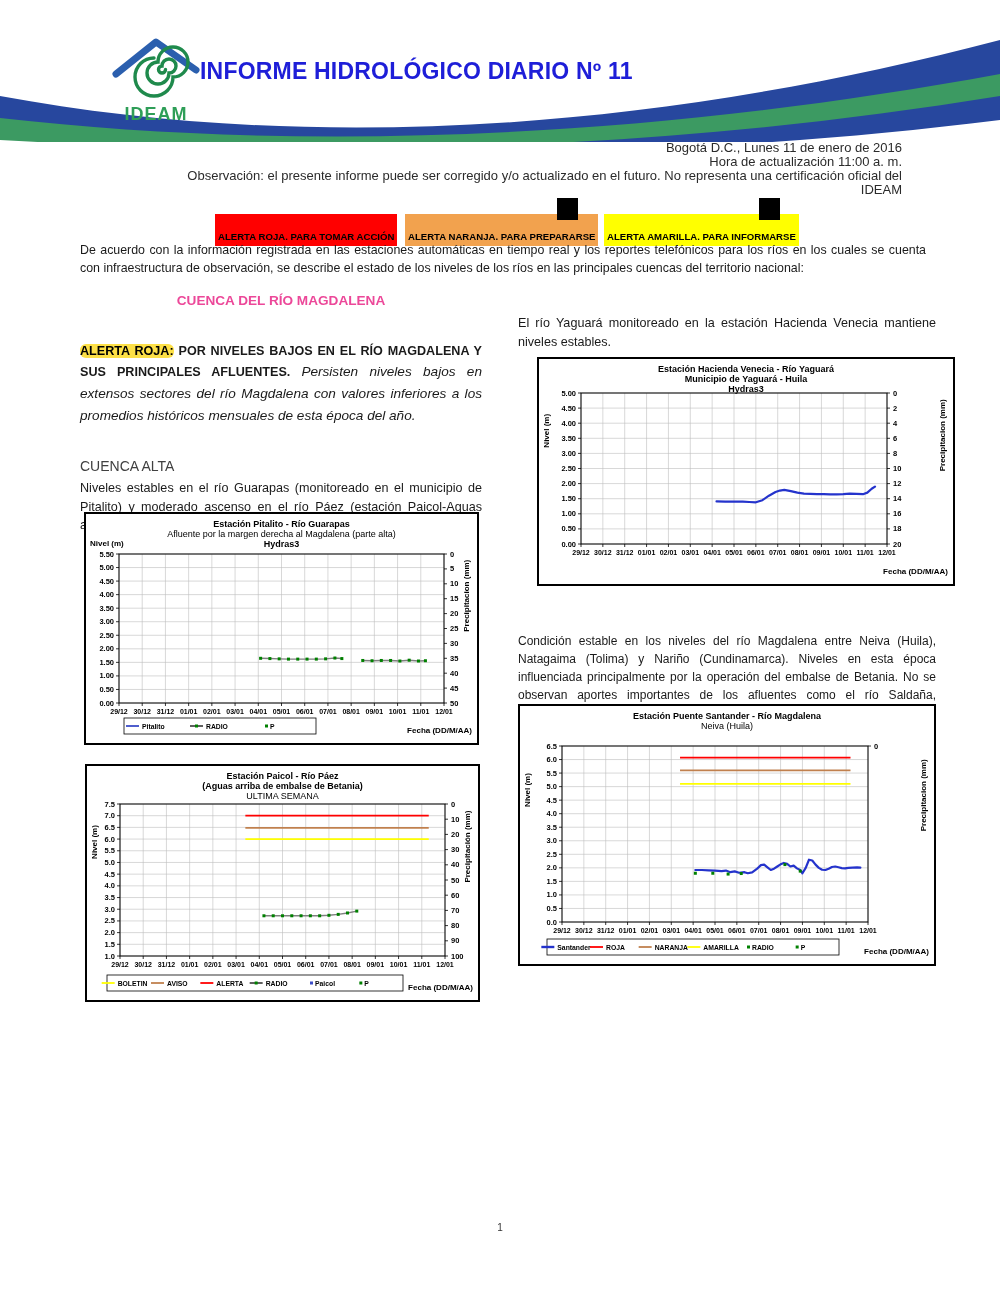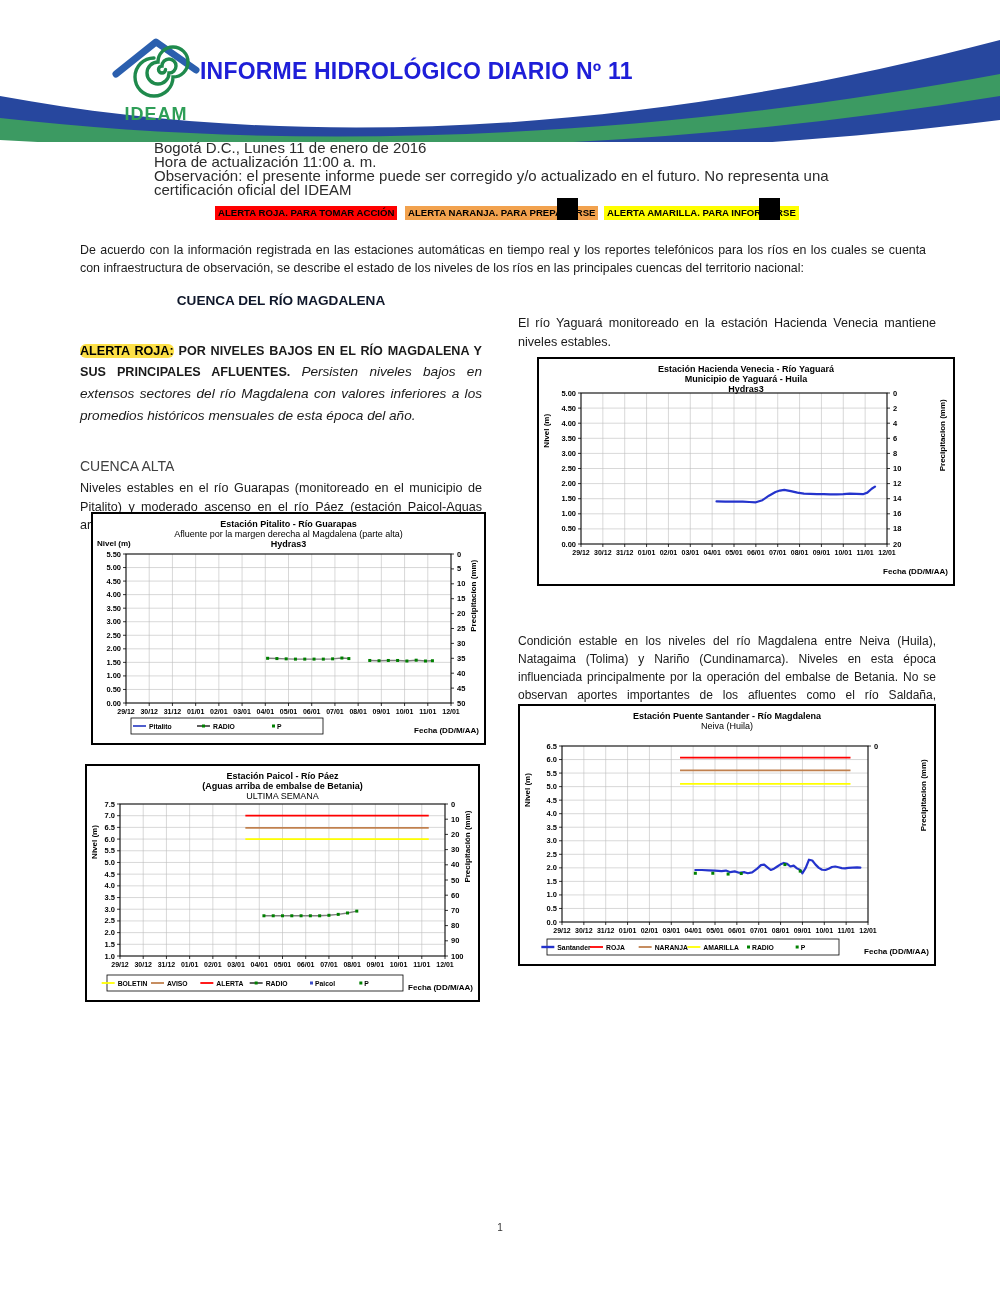--- a/index.html
+++ b/index.html
@@ -4,47 +4,47 @@
 <style>
   * { margin:0; padding:0; box-sizing:border-box; }
   body { background:#fff; font-family:"Liberation Sans", sans-serif; }
   .page { position:relative; width:1000px; height:1293px; background:#fff; margin:0 auto; overflow:hidden; }
 
   .banner { position:absolute; left:0; top:0; width:1000px; height:142px; }
   .logo { position:absolute; left:98px; top:32px; width:122px; height:94px; }
   .title { position:absolute; left:200px; top:58px; width:600px; text-align:left;
            font-size:23px; font-weight:bold; color:#1e1ed8; letter-spacing:.2px; }
 
-  .meta { position:absolute; right:126px; top:141px; width:720px; text-align:left;
-          font-size:15px; color:#2b2b2b; line-height:14px; }
+  .meta { position:absolute; right:98px; top:141px; width:720px; text-align:right;
+          font-size:13px; color:#2b2b2b; line-height:14px; }
 
   .alertbar { position:absolute; left:0; top:198px; width:1000px; height:26px; font-size:9.6px; font-weight:bold; color:#000; }
-  .albl { position:absolute; top:8px; height:14px; line-height:14px; padding:0 3px; white-space:nowrap; }
+  .albl { position:absolute; top:16px; height:14px; line-height:14px; padding:16px 3px; white-space:nowrap; }
   .al-red    { left:215px; background:#ff0000; }
   .al-orange { left:405px; background:#f2a24e; }
   .al-yellow { left:604px; background:#ffff00; }
   .blk { position:absolute; top:0; width:21px; height:22px; background:#000; }
 
   .para { text-align:justify; color:#1a1a1a;margin-top:12px; }
   .intro { position:absolute; left:80px; top:230px; width:846px; font-size:12.4px; line-height:1.42; }
 
   .leftcol { position:absolute; left:80px; top:293px; width:402px; }
-  .sec-title { text-align:center; font-size:13.6px; font-weight:bold; color:#0f172a; }
+  .sec-title { text-align:center; font-size:13.6px; font-weight:bold; color:#ec4899; }
   .alert-para { margin-top:33px; font-size:12.6px; line-height:1.62; }
   .alert-tag { background:#fde047; color:#000; font-weight:bold;border-radius:6px; }
   .alert-bold { font-weight:bold; }
   .alert-italic { font-style:italic; font-size:13.6px; }
   .sub-title { margin-top:31px; font-size:14px; font-weight:normal; color:#404040; }
   .leftcol .body-para { margin-top:5px; font-size:12.6px; line-height:1.45; }
 
   .rp1 { position:absolute; left:518px; top:302px; width:418px; font-size:12.6px; line-height:1.5; }
   .rp2 { position:absolute; left:518px; top:620px; width:418px; font-size:12px; line-height:1.5; }
 
   .chartbox { position:absolute; border:2px solid #000; background:#fff; }
-  #chart-pitalito  { left:91px;  top:512px; width:395px; height:233px; }
+  #chart-pitalito  { left:84px;  top:512px; width:395px; height:233px; }
   #chart-paicol    { left:85px;  top:764px; width:395px; height:238px; }
   #chart-venecia   { left:518px; top:357px; width:418px; height:229px;margin-left:19px; }
   #chart-santander { left:518px; top:704px; width:418px; height:262px; }
 
   .footer { position:absolute; left:0; top:1222px; width:1000px; text-align:center;
             font-size:10px; color:#333; }
 </style>
 </head>
 <body>
 

